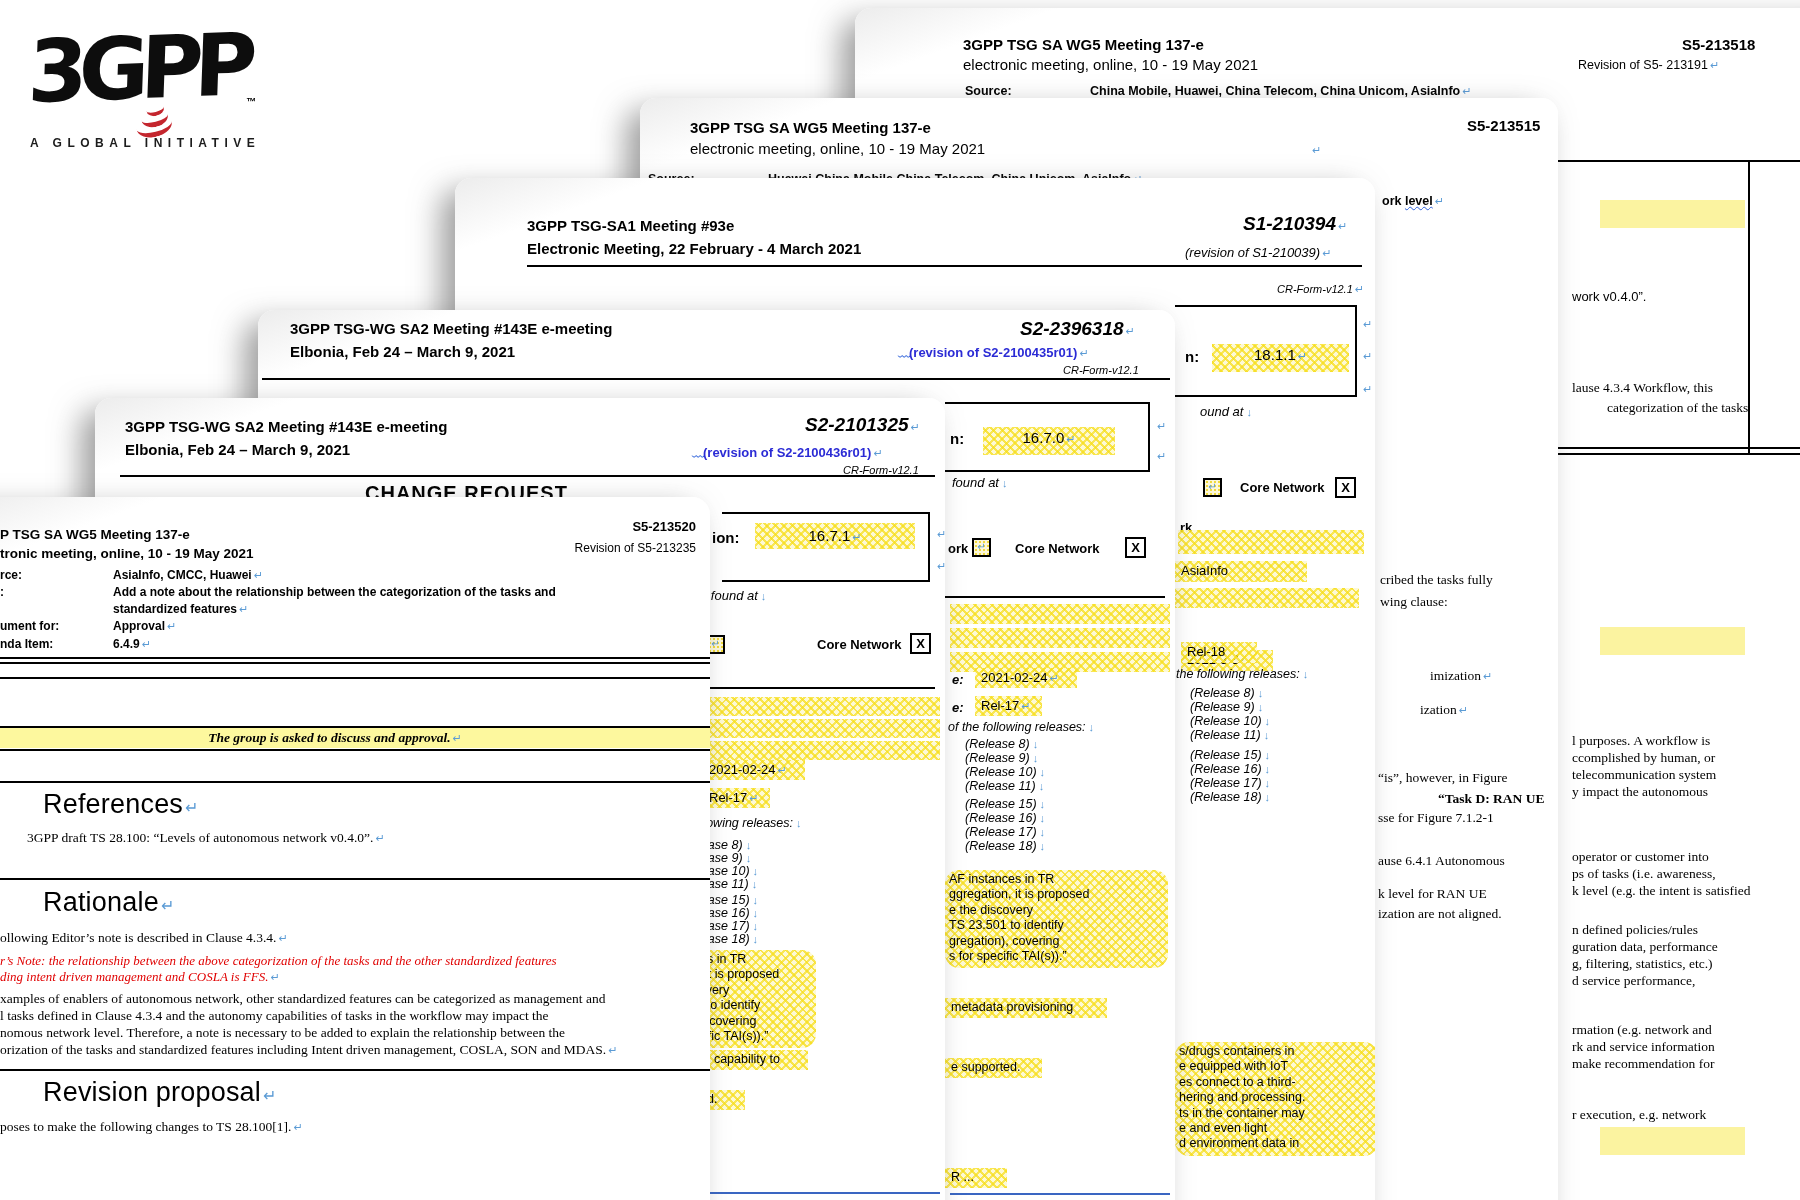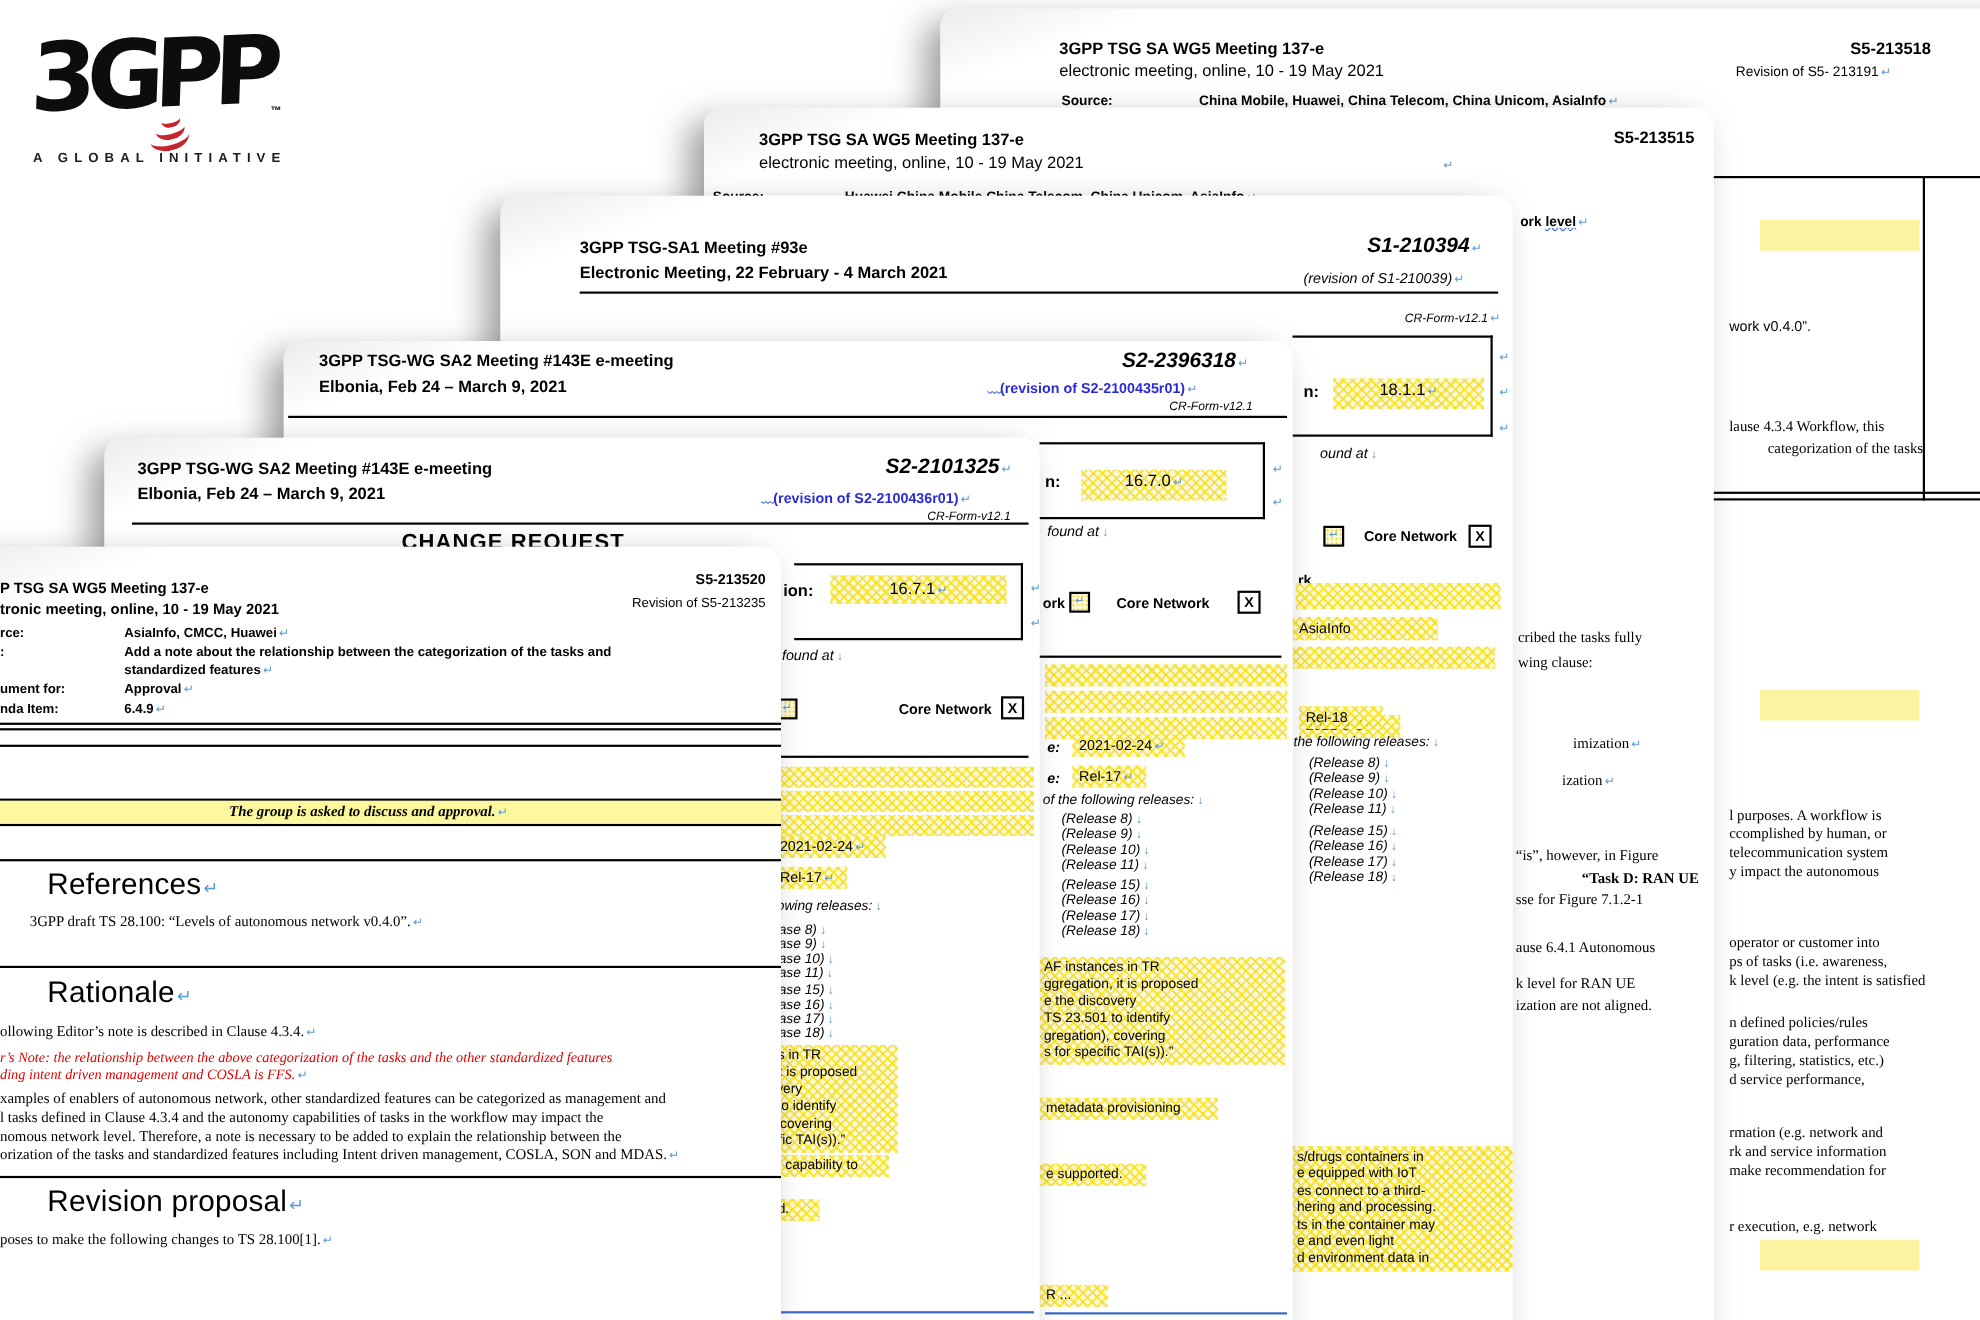--- a/index.html
+++ b/index.html
@@ -11,21 +11,21 @@
   .sans{font-family:"Liberation Sans",sans-serif;}
   .serif{font-family:"Liberation Serif",serif;}
   .b{font-weight:bold;} .i{font-style:italic;}
   .h{font:27px "Liberation Sans",sans-serif;letter-spacing:.2px;}
   .line{position:absolute;background:#000;}
   .blueline{position:absolute;background:#3a66c2;}
   .hatch{background:
      repeating-linear-gradient(45deg, rgba(247,222,28,.75) 0 2px, rgba(0,0,0,0) 2px 6px),
      repeating-linear-gradient(-45deg, rgba(247,222,28,.75) 0 2px, rgba(253,249,210,.95) 2px 6px);}
   .chip{position:absolute;padding:2px 6px;font-size:13px;}
-  .block{position:absolute;font-size:12.5px;line-height:15.4px;white-space:nowrap;}
+  .block{position:absolute;font-size:12.5px;line-height:15.4px;white-space:nowrap;border-radius:14px;}
   .pil{color:#5b9bd5;font-size:11px;font-style:normal;font-weight:normal;padding-left:2px;}
   .dn{color:#5b9bd5;font-size:11px;font-style:normal;padding-left:3px;}
   .xbox{position:absolute;width:17px;height:17px;border:2px solid #000;background:#fff;
         font:bold 13px/17px "Liberation Sans",sans-serif;text-align:center;}
   .ybox{position:absolute;width:15px;height:15px;border:2px solid #000;
         background-image:radial-gradient(#f0d93c 1px, #fdf8d8 1px);background-size:4px 4px;
         color:#5b9bd5;font:10px/14px "Liberation Sans",sans-serif;text-align:center;}
   .red{color:#e00000;}
   .blu{color:#2b2bd5;}
   .wavy{text-decoration:underline;text-decoration-style:wavy;text-decoration-color:#2b5fd9;text-decoration-thickness:1px;}

